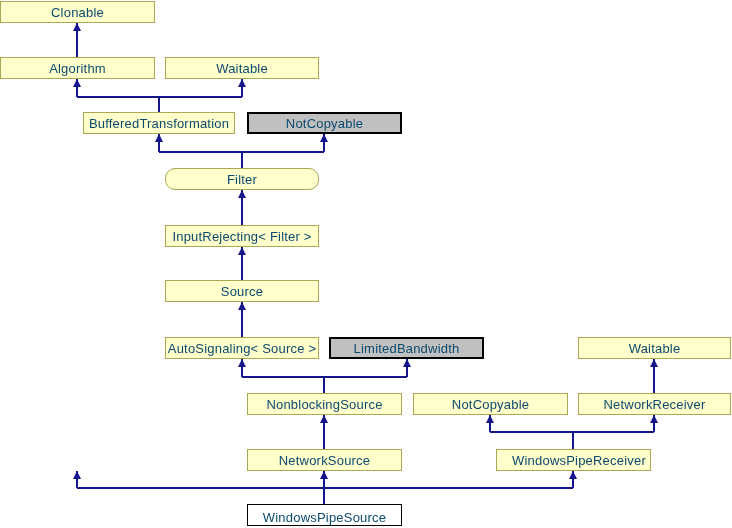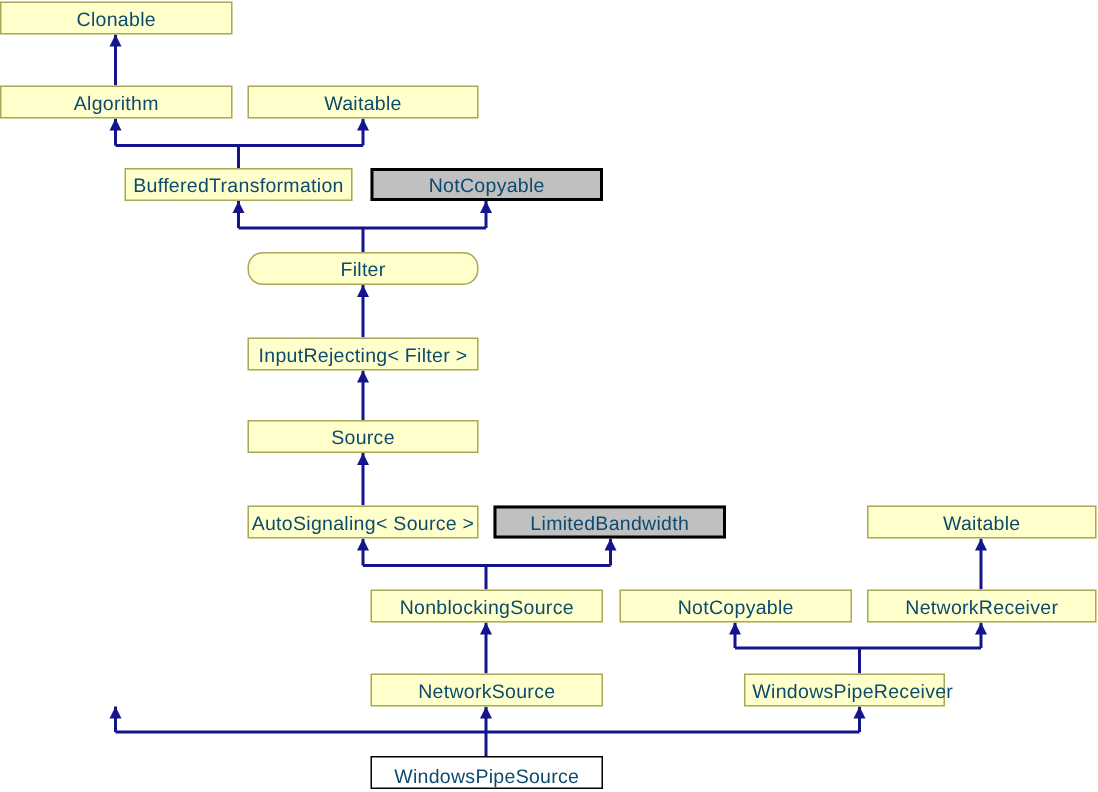--- a/index.html
+++ b/index.html
@@ -137,19 +137,19 @@
     </div>
     <div class="node normal" style="left: 413px; top: 393px; width: 155px; height: 22px;">
       <span>NotCopyable</span>
     </div>
     <div class="node normal" style="left: 578px; top: 393px; width: 153px; height: 22px; align-items: center;">
       <span>NetworkReceiver</span>
     </div>
     <div class="node normal" style="left: 247px; top: 449px; width: 155px; height: 22px; text-align: right;">
       <span>NetworkSource</span>
     </div>
-    <div class="node normal" style="left: 496px; top: 449px; width: 134px; height: 22px; padding-left: 11px;">
+    <div class="node normal" style="left: 496px; top: 449px; width: 155px; height: 22px; padding-left: 11px;">
       <span>WindowsPipeReceiver</span>
     </div>
     <div class="node current" style="left: 247px; top: 504px; width: 155px; height: 22px;">
       <span>WindowsPipeSource</span>
     </div>
   </div>
 
 </body></html>

